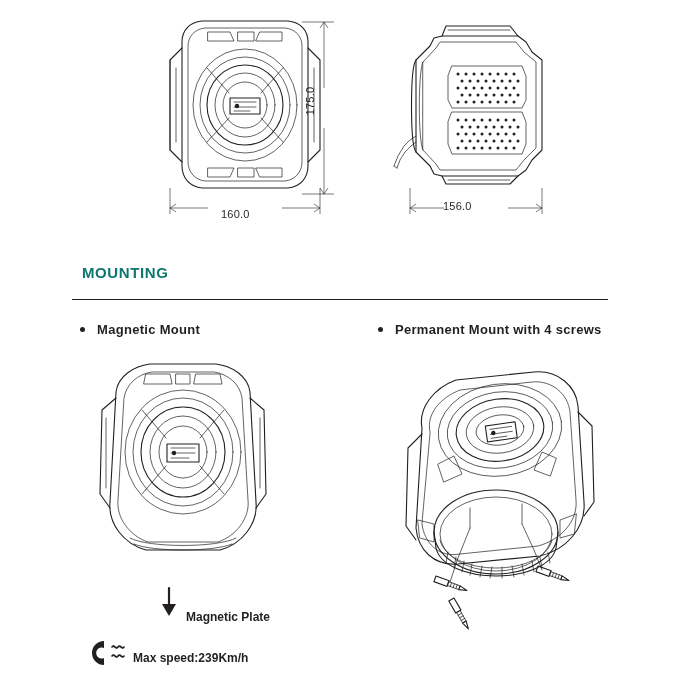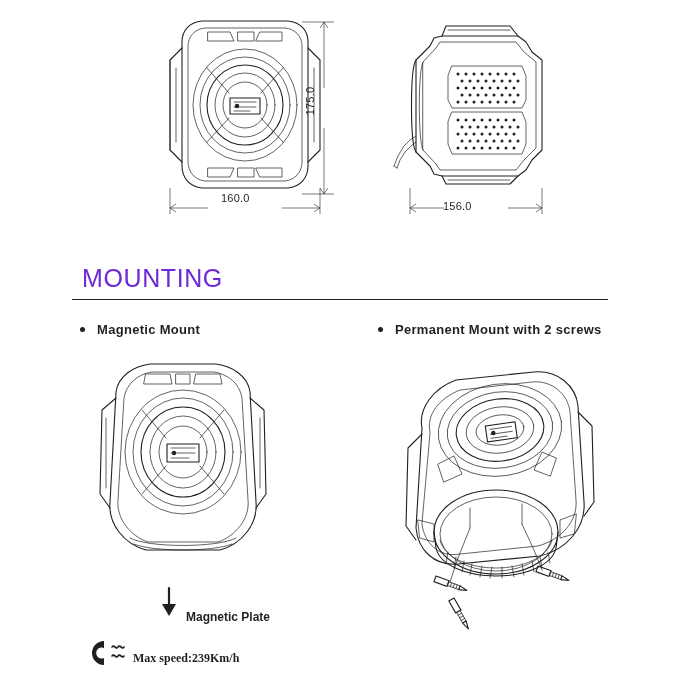--- a/index.html
+++ b/index.html
@@ -30,24 +30,24 @@
   }
   .dim-vert {
     transform: rotate(-90deg);
     transform-origin: center center;
   }
   
   .section-title {
     position: absolute;
     left: 82px;
     top: 264px;
-    font-size: 25px;
-    font-weight: normal;
+    font-size: 15px;
+    font-weight: bold;
     letter-spacing: 0.6px;
-    color: #6d28d9;
+    color: #0f766e;
   }
   .section-rule {
     position: absolute;
     left: 72px;
     top: 299px;
     width: 536px;
     height: 1px;
     background: #231f20;
   }
   
@@ -82,21 +82,20 @@
     color: #231f20;
     text-align: center;
   }
   .speed-caption {
     position: absolute;
     left: 133px;
     top: 651px;
     font-size: 12px;
     font-weight: bold;
     color: #231f20;
-    font-family: Liberation Serif, serif;
   }
   svg { display: block; }
   .drawing {
     position: absolute;
   }
   .ln {
     fill: none;
     stroke: #231f20;
     stroke-width: 1.1;
     stroke-linejoin: round;
@@ -176,21 +175,21 @@
   <div class="drawing" style="left:150px; top:186px;">
     <svg width="190" height="32" viewBox="0 0 190 32" aria-hidden="true">
       <path class="ln-dim" d="M20 2 L20 28"></path>
       <path class="ln-dim" d="M170 2 L170 28"></path>
       <path class="ln-dim" d="M20 22 L58 22"></path>
       <path class="ln-dim" d="M132 22 L170 22"></path>
       <path class="ln-dim" d="M26 18 L20 22 L26 26"></path>
       <path class="ln-dim" d="M164 18 L170 22 L164 26"></path>
     </svg>
   </div>
-  <div class="dim-label" style="left:221px; top:192px;">160.0</div>
+  <div class="dim-label" style="left:221px; top:208px;">160.0</div>
 
   <div class="drawing" style="left:390px; top:8px;">
     <svg width="180" height="200" viewBox="0 0 180 200" aria-hidden="true">
 
       <path class="ln" d="M26 52 L40 38 L44 30 L52 28 L128 28 L136 34 L142 44 L152 52
                           L152 142 L142 152 L136 162 L128 168 L52 168 L44 166 L40 158 L26 144 Z"></path>
       <path class="ln-thin" d="M33 54 L46 40 L50 34 L126 34 L134 44 L146 54 L146 140
                                L134 152 L126 162 L50 162 L46 156 L33 142 Z"></path>
 
       <path class="ln" d="M26 52 C20 60 20 136 26 144"></path>
@@ -311,21 +310,21 @@
 
   <div class="section-title">MOUNTING</div>
   <div class="section-rule"></div>
 
   <div class="bullet-row" id="bullet-magnetic">
     <span class="bullet-dot"></span>
     <span>Magnetic Mount</span>
   </div>
   <div class="bullet-row" id="bullet-permanent">
     <span class="bullet-dot"></span>
-    <span>Permanent Mount with 2 screws</span>
+    <span>Permanent Mount with 4 screws</span>
   </div>
 
   <div class="drawing" style="left:78px; top:352px;">
     <svg width="210" height="230" viewBox="0 0 210 230" aria-hidden="true">
 
       <path class="ln" d="M38 40 C40 24 56 14 72 12 L138 12 C154 14 170 24 172 40
                           L178 150 C180 172 164 192 142 198 L68 198
                           C46 192 30 172 32 150 Z"></path>
 
       <path class="ln" d="M38 46 L24 58 L22 142 L32 156"></path>

